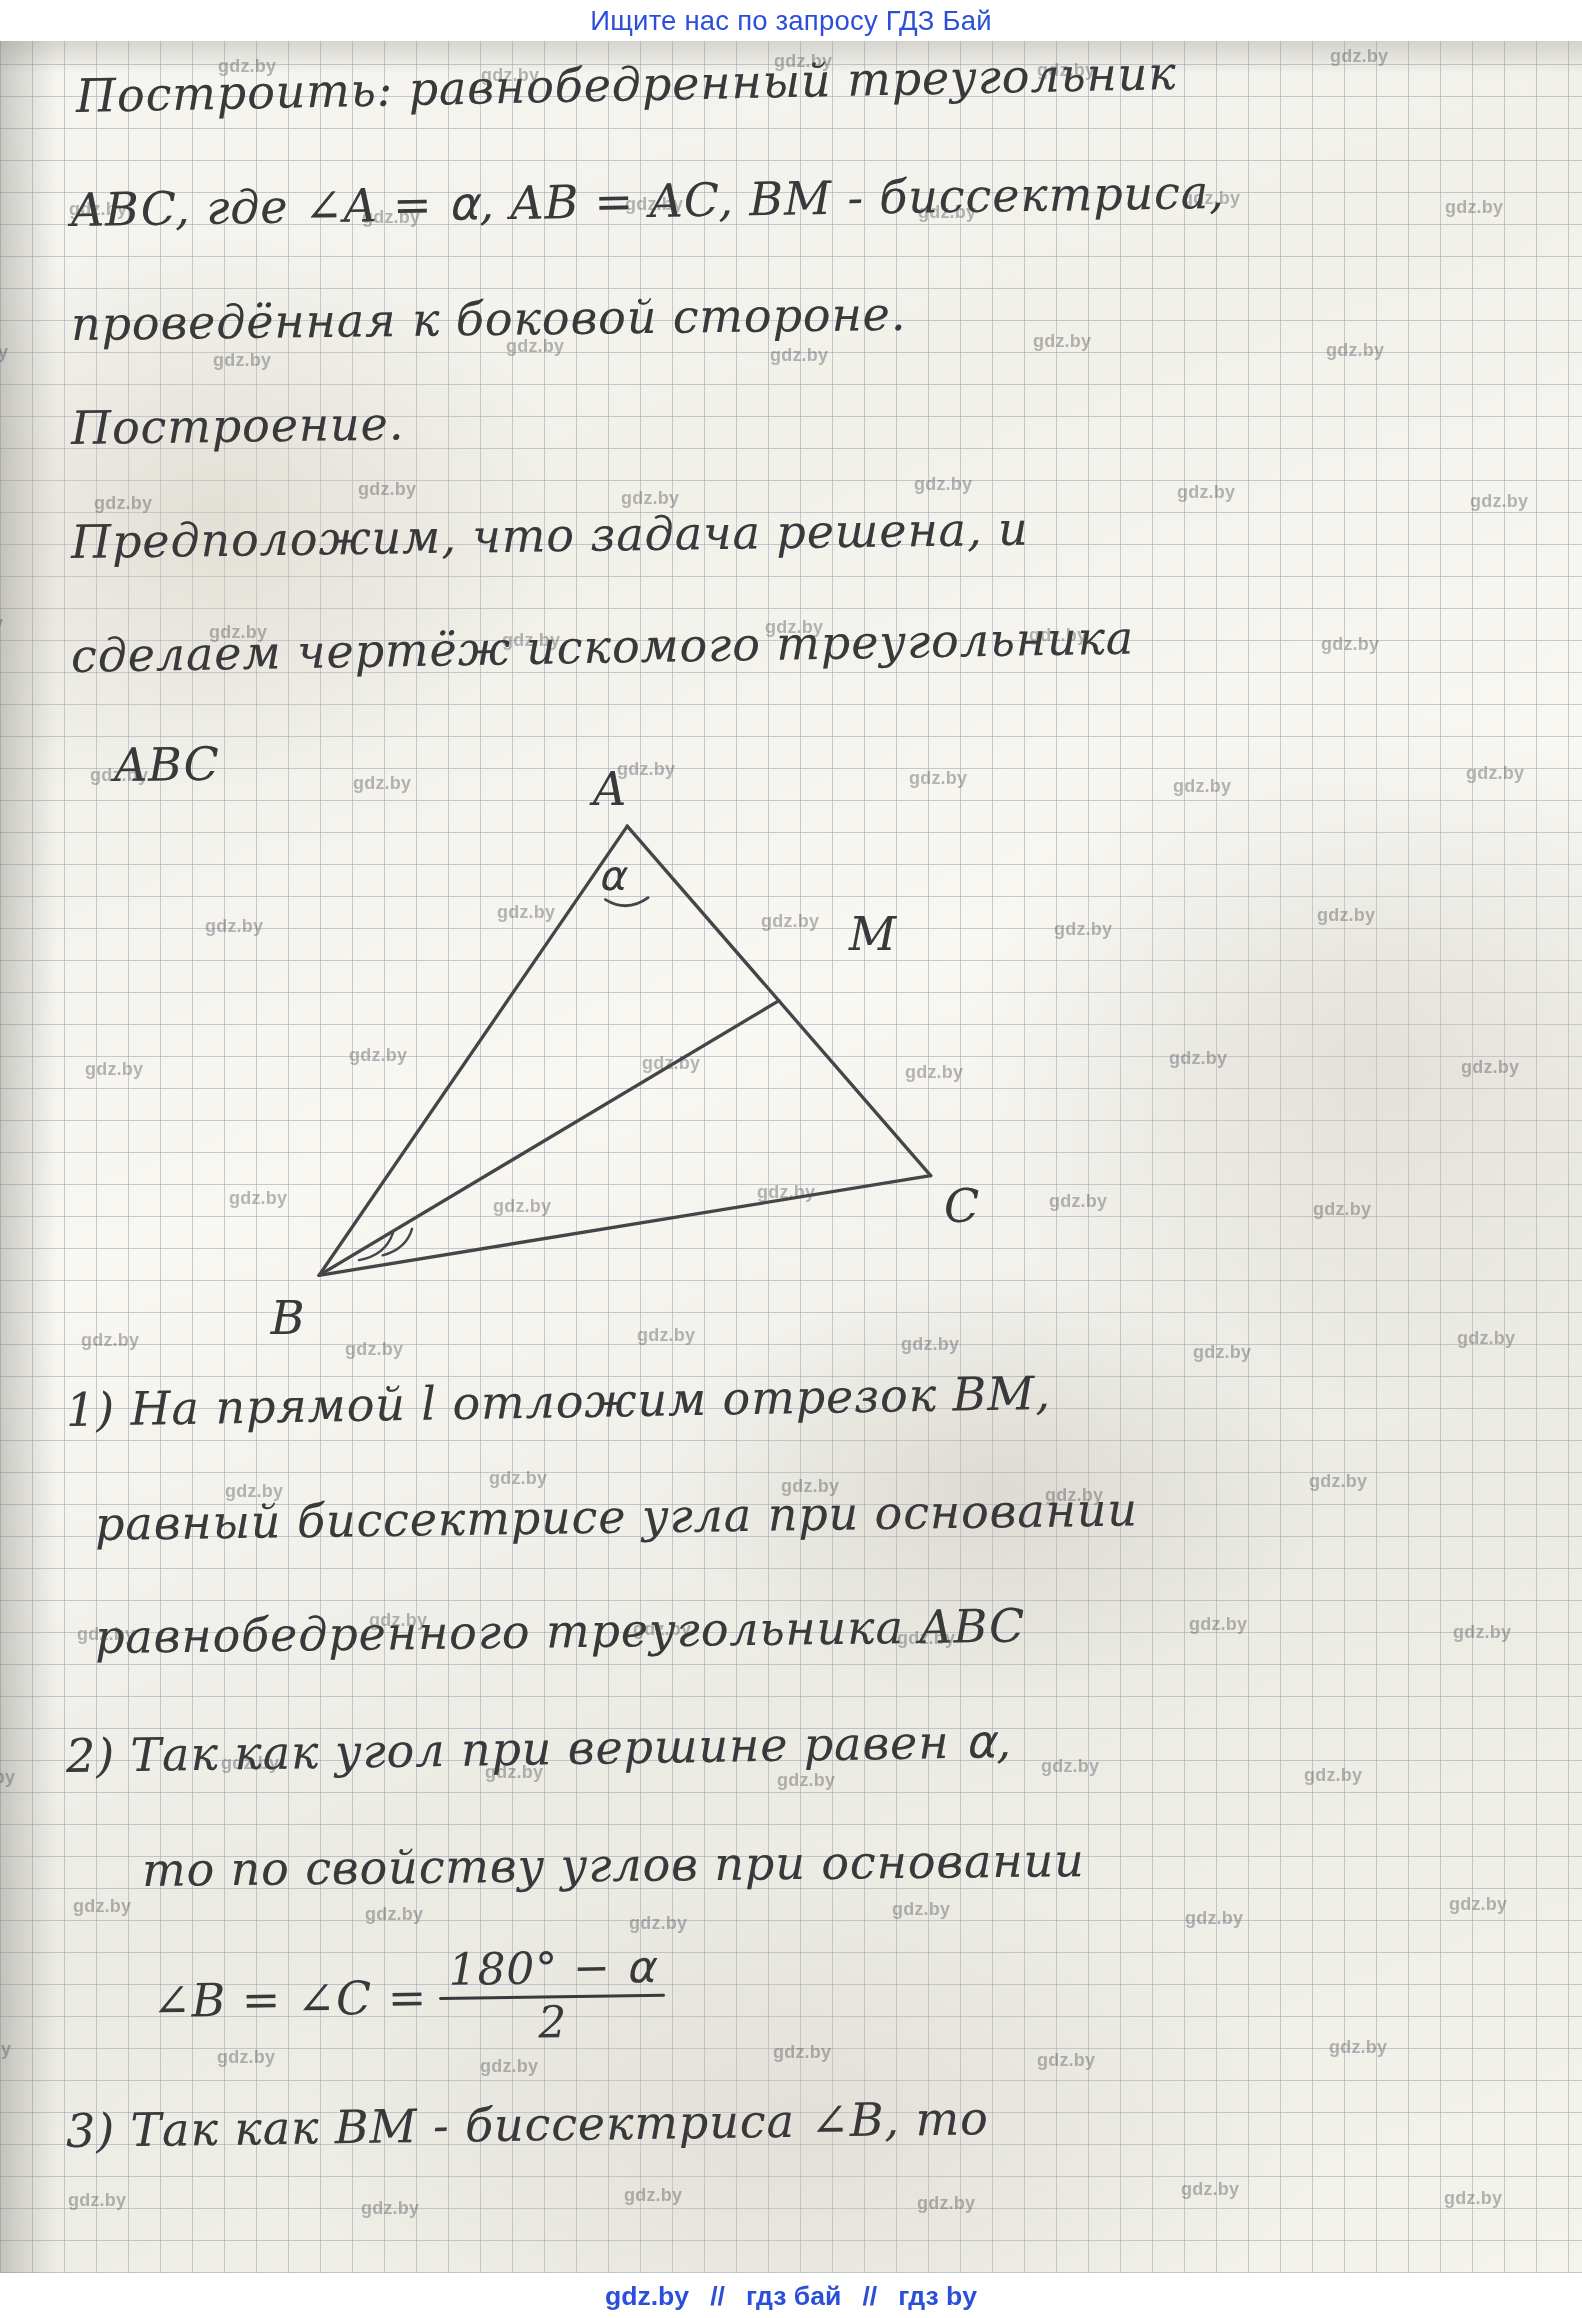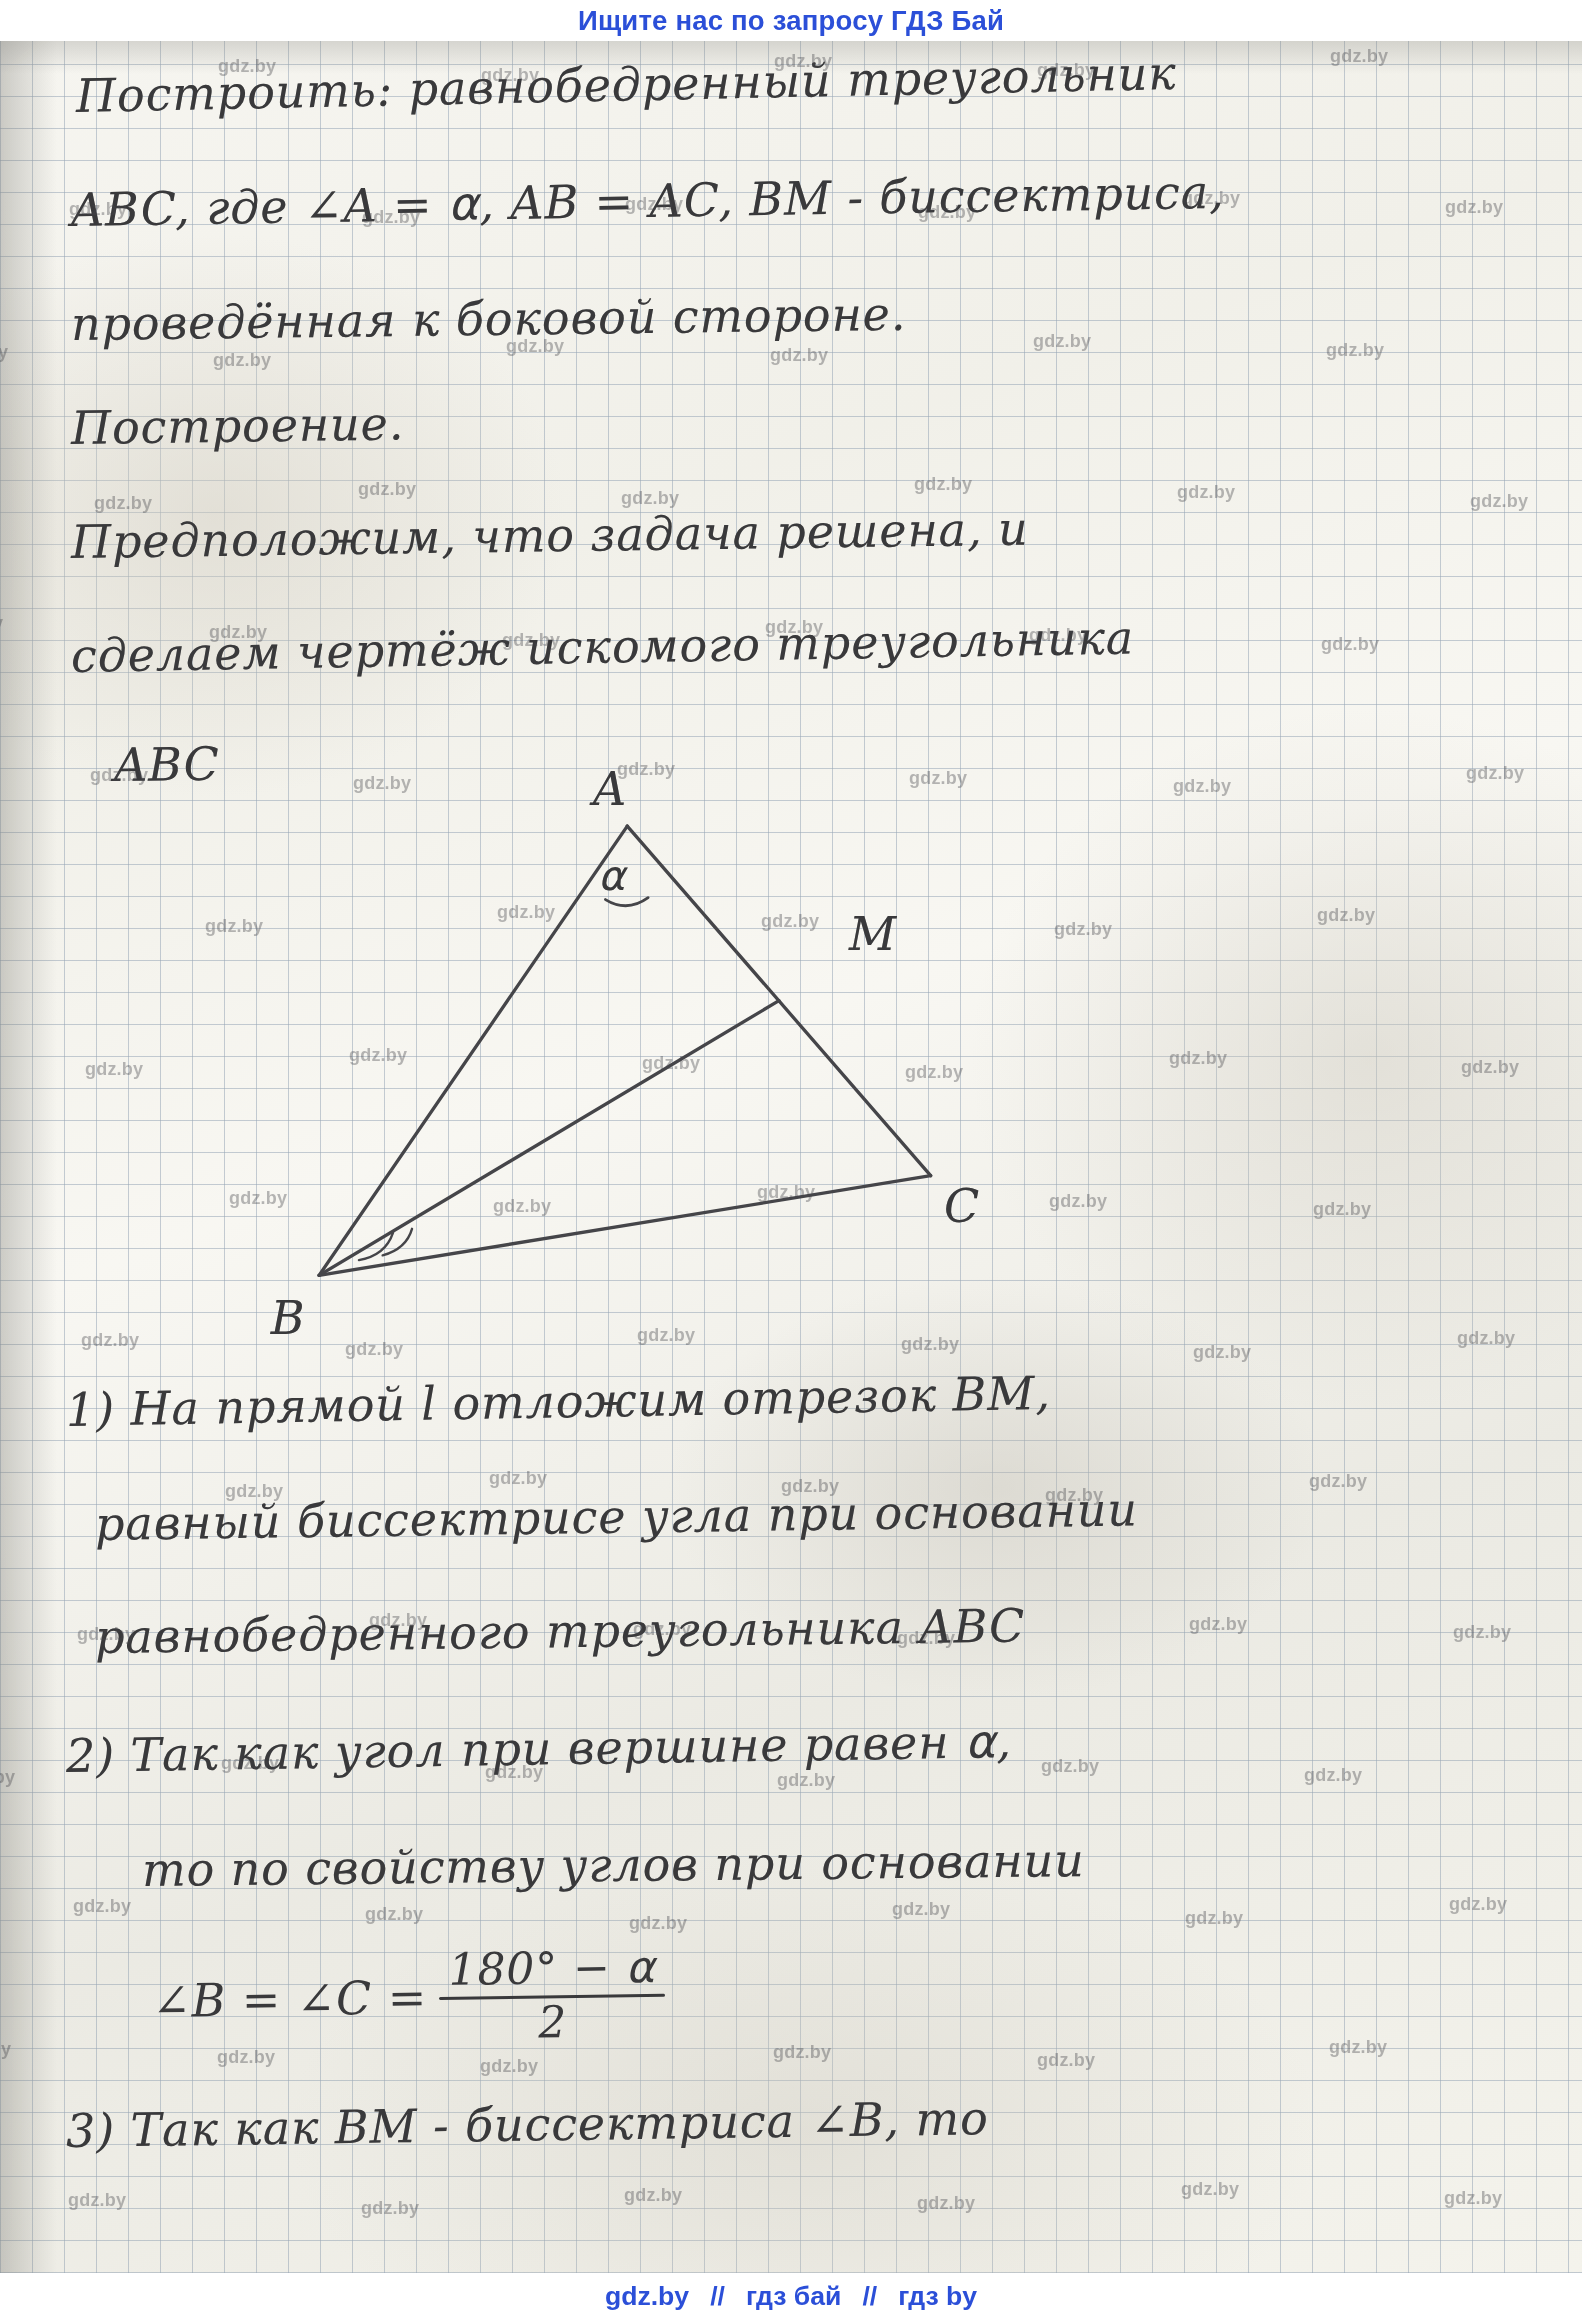--- a/index.html
+++ b/index.html
@@ -10,21 +10,21 @@
     position:relative;
     overflow:hidden;
   }
   
   .top-banner{
     position:absolute;left:0;top:0;width:1582px;height:41px;
     background:#ffffff;
     display:flex;align-items:center;justify-content:center;
   }
   .top-banner .txt{
-    color:#2b4fd8;font-size:27.5px;font-weight:bold;letter-spacing:0.2px;
+    color:#2b4fd8;font-size:27.5px;font-weight:normal;letter-spacing:0.2px;
   }
   .bottom-banner{
     position:absolute;left:0;bottom:0;width:1582px;height:46px;
     background:#ffffff;
     display:flex;align-items:center;justify-content:center;gap:21px;
   }
   .bottom-banner .txt{
     color:#2b4fd8;font-size:26.6px;font-weight:bold;
   }
   .bottom-banner .sep{color:#2b4fd8;font-size:26.6px;font-weight:bold;}

